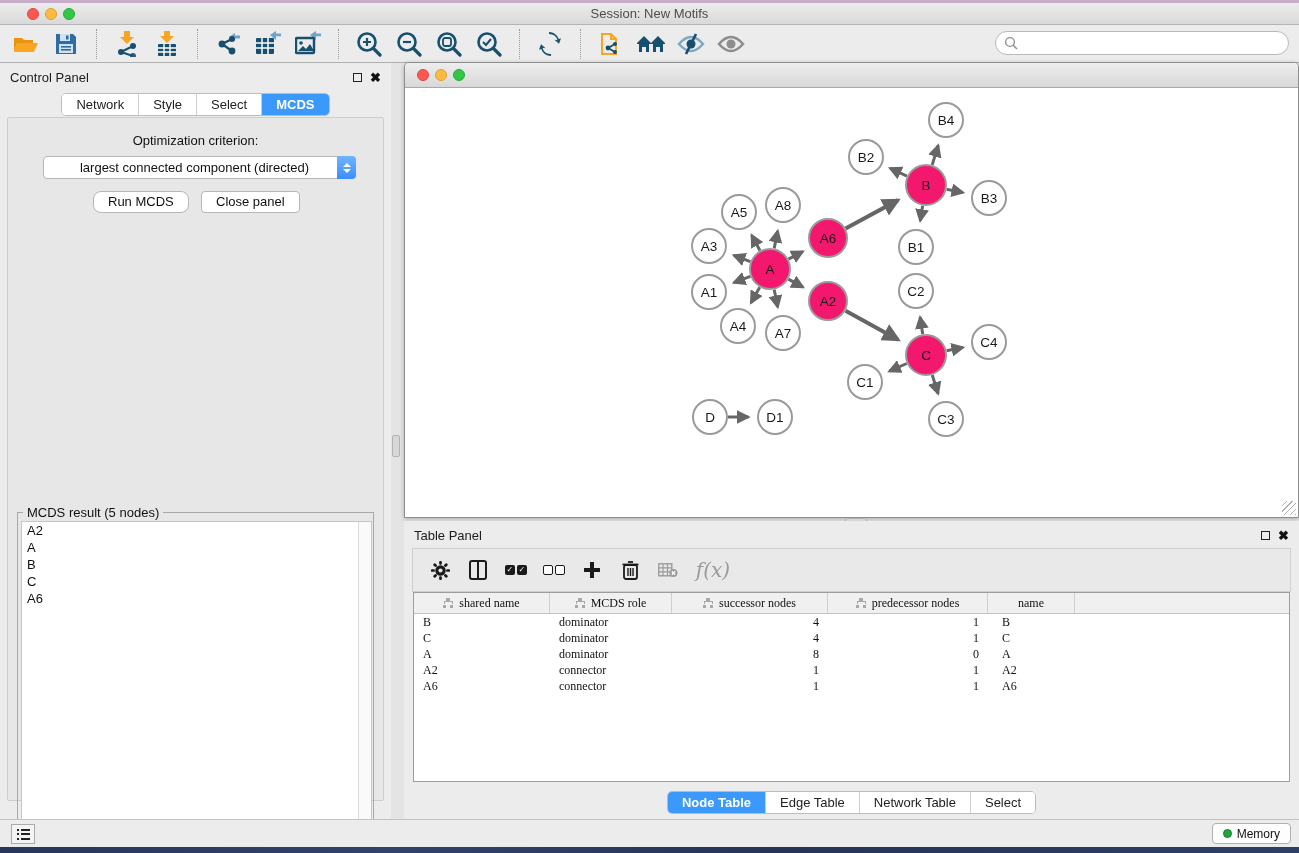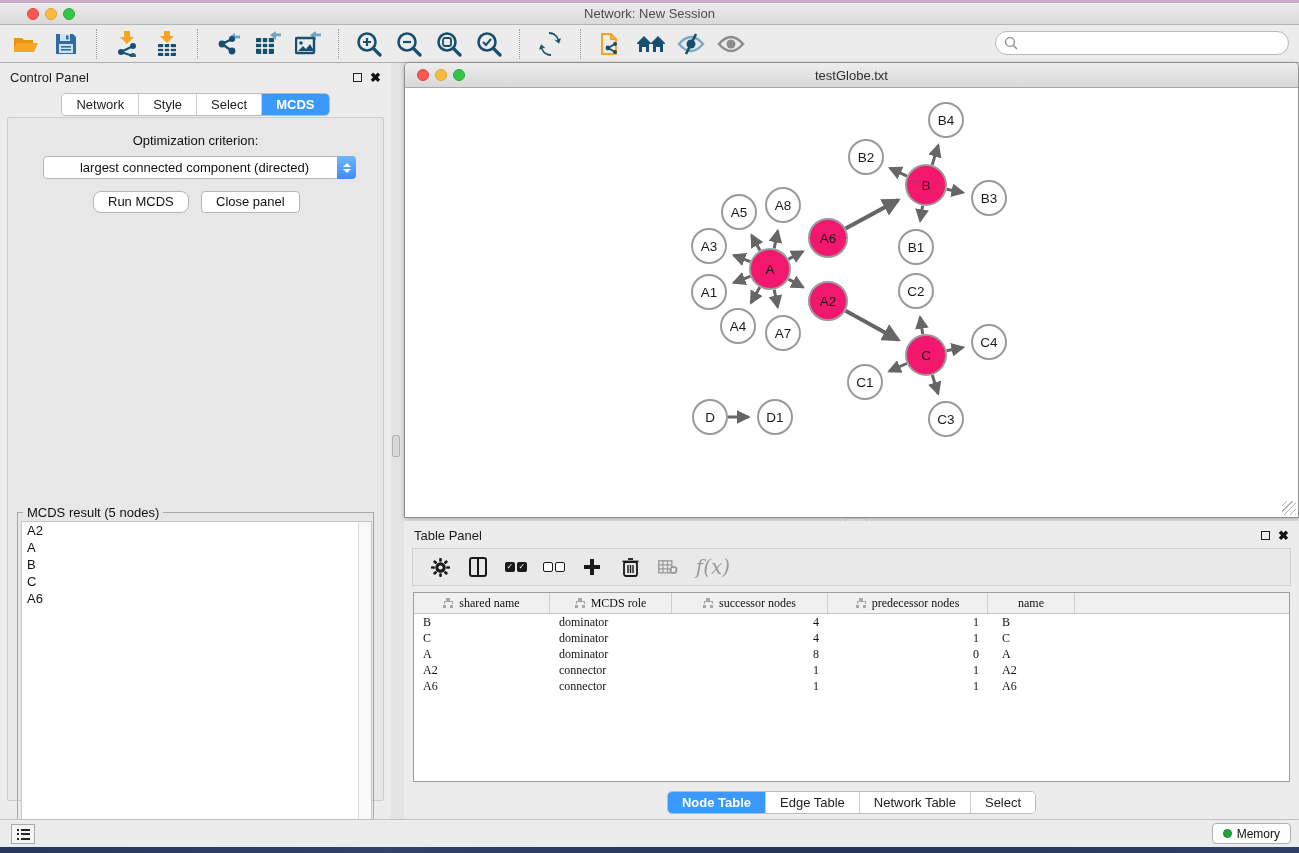--- a/index.html
+++ b/index.html
@@ -81,21 +81,21 @@
     display:flex; align-items:center; }
   #net-titlebar .tl { position:absolute; top:6px; }
   #net-title { width:100%; text-align:center; font-size:13px; color:#2e2e2e; }
   #net-canvas { position:relative; width:893px; height:429px; background:#fff; overflow:hidden; }
   #resize-grip { position:absolute; right:2px; bottom:2px; width:14px; height:14px;
     background:repeating-linear-gradient(135deg, transparent 0 3px, #b0b0b0 3px 4px); }
   #h-grip { left:845px; top:455px; width:22px; height:7px; background:#d7d7d7;
     border:1px solid #b3b3b3; border-radius:2px; }
   
   #table-panel { left:404px; top:458px; width:895px; height:298px; background:#ececec; }
-  #tp-toolbar { position:absolute; left:8px; top:27px; width:879px; height:38px;
+  #tp-toolbar { position:absolute; left:8px; top:27px; width:879px; height:44px;
     background:#e9e9e9; border:1px solid #cfcfcf; display:flex; align-items:center; padding-left:10px; gap:4px; }
   .tp-btn { width:34px; height:30px; display:flex; align-items:center; justify-content:center; }
   .formula-label { font-size:20px; font-style:italic; color:#9a9a9a; font-family:"DejaVu Serif", serif; }
   #tp-table { position:absolute; left:9px; top:71px; width:877px; height:190px;
     background:#fff; border:1px solid #9d9d9d;font-family:Liberation Serif, serif; }
   #tp-header { display:flex; height:21px; background:#f0f0f0; border-bottom:1px solid #c3c3c3; }
   .th { display:flex; align-items:center; justify-content:center; gap:5px; font-size:12px; color:#111;
     border-right:1px solid #cfcfcf; position:relative; }
   .th .tree-icon { opacity:.55; }
   .c0{width:136px}.c1{width:122px}.c2{width:156px}.c3{width:160px}.c4{width:87px}
@@ -134,21 +134,21 @@
 </style>
 </head>
 <body>
 
 <div id="desktop-top" class="abs"></div>
 
 <div id="titlebar" class="abs">
   <span class="tl tl-red" style="left:27px"></span>
   <span class="tl tl-yellow" style="left:45px"></span>
   <span class="tl tl-green" style="left:63px"></span>
-  <div id="win-title">Network: New Session</div>
+  <div id="win-title">Session: New Motifs</div>
 </div>
 
 <div id="toolbar" class="abs">
   <div class="tb-group">
     <div class="tb-btn">
       <svg width="26" height="22" viewBox="0 0 26 22">
         <path d="M1 5 h8 l2 2 h9 v3 H4 L1 19 Z" fill="#e8940c"></path>
         <path d="M4 10 h21 l-4 9 H1 Z" fill="#f6a623"></path>
       </svg>
     </div>
@@ -343,21 +343,20 @@
     </div>
   </div>
 
   <div id="v-grip" class="abs"></div>
 
   <div id="net-window" class="abs">
     <div id="net-titlebar">
       <span class="tl tl-red" style="left:12px"></span>
       <span class="tl tl-yellow" style="left:30px"></span>
       <span class="tl tl-green" style="left:48px"></span>
-      <div id="net-title">testGlobe.txt</div>
     </div>
     <div id="net-canvas">
       <svg id="graph-svg" width="893" height="429">
         <defs>
           <marker id="arrow" markerUnits="strokeWidth" markerWidth="4.6" markerHeight="4.6" viewBox="0 0 6 6" refX="5" refY="3" orient="auto">
             <path d="M0,0 L6,3 L0,6 Z" fill="#666666"></path>
           </marker>
         </defs>
         <g id="edge-layer">
             <line x1="345.35035698573034" y1="188.4088817922656" x2="328.88954781807485" y2="194.6154163964636" stroke="#666666" stroke-width="3" marker-end="url(#arrow)"></line>

